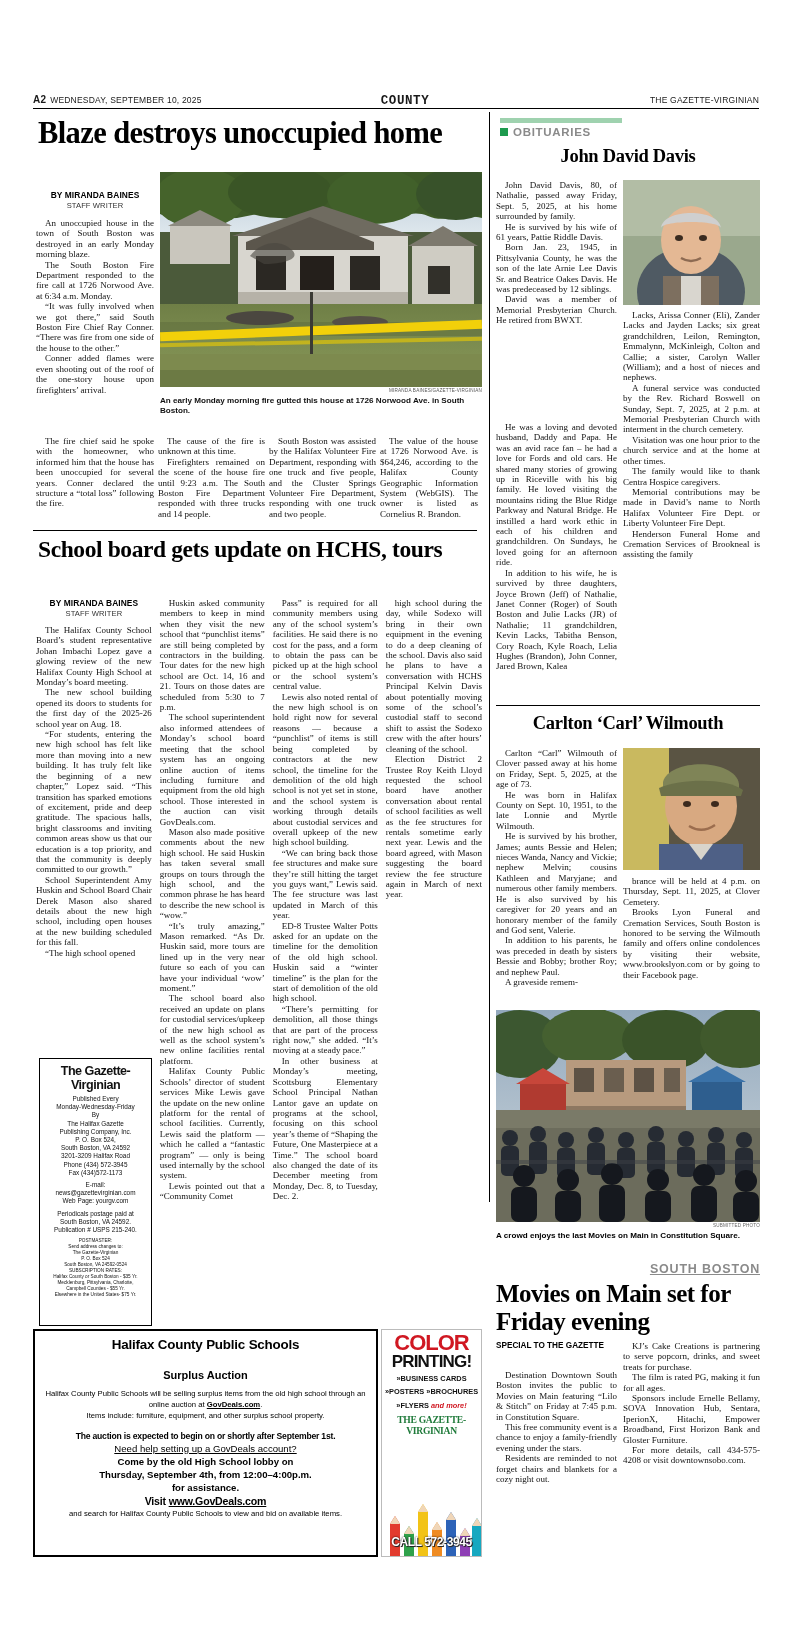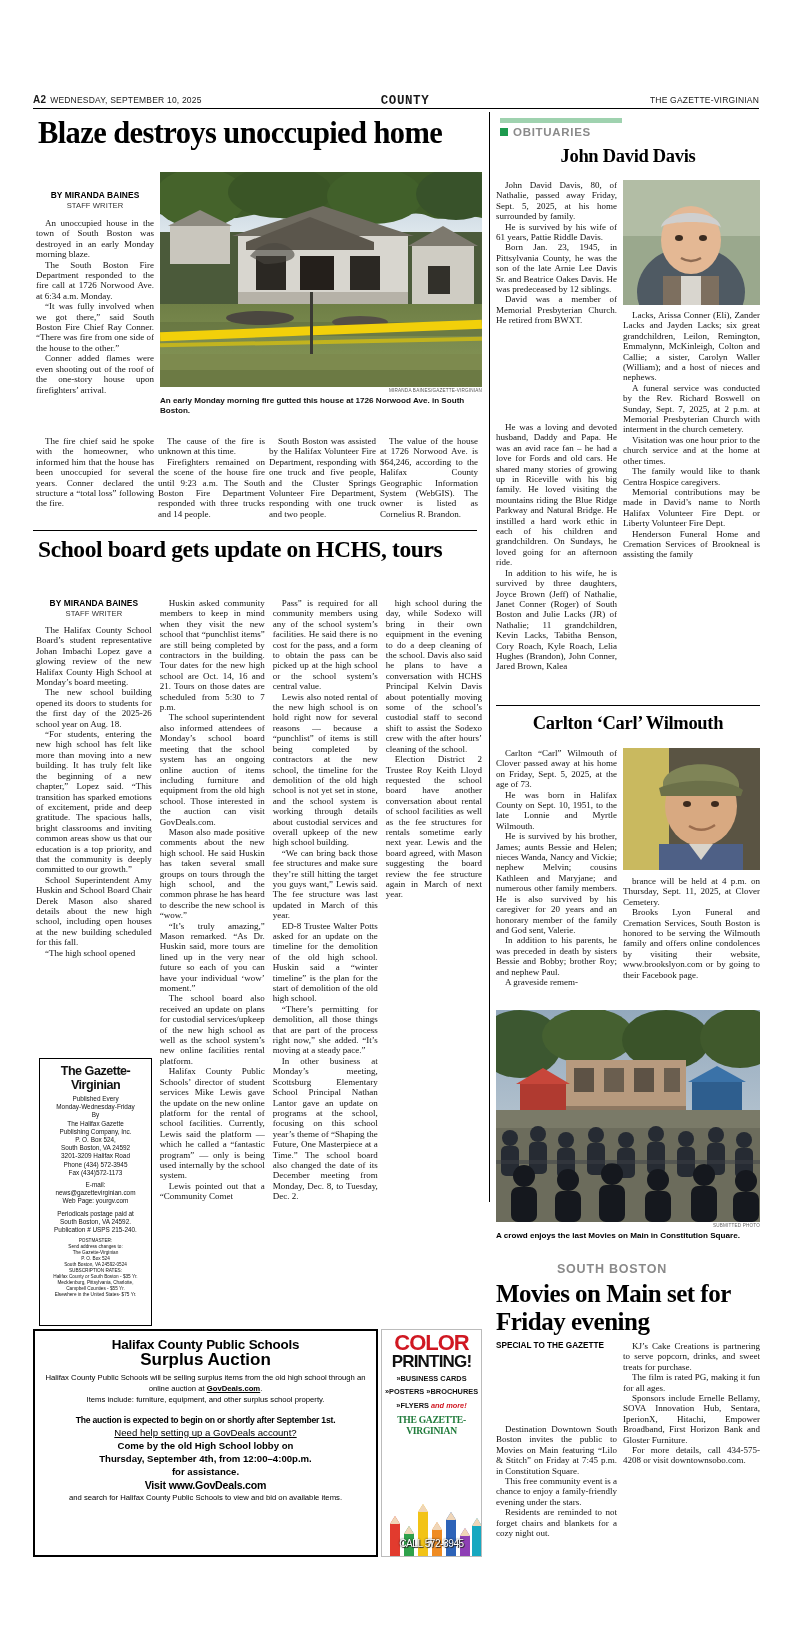--- a/index.html
+++ b/index.html
@@ -103,41 +103,41 @@
   .mast .gap { height: 4px; }
 
   
   .ad-surplus {
     position: absolute; left: 33px; top: 1329px; width: 345px; height: 228px;
     border: 2px solid #000; background: #fff;
     font-family: "Liberation Sans", sans-serif; text-align: center;
     padding: 6px 8px;
   }
   .ad-surplus .h1 { font-size: 13.4px; font-weight: 700; line-height: 15px; letter-spacing: -.2px;}
-  .ad-surplus .h2 { font-size: 17px; font-weight: 700; line-height: 15px; margin-bottom: 5px;}
+  .ad-surplus .h2 { font-size: 11px; font-weight: 700; line-height: 15px; margin-bottom: 5px; margin-top: 16px;}
   .ad-surplus .body { font-size: 7.7px; line-height: 11.2px; }
   .ad-surplus .bold { font-weight: 700; font-size: 8.6px; line-height: 12px; letter-spacing:-.2px;}
   .ad-surplus .und { text-decoration: underline; }
   .ad-surplus .big { font-weight: 700; font-size: 9.6px; line-height: 13px; }
   .ad-surplus .visit { font-weight: 700; font-size: 10.6px; line-height: 14px; letter-spacing:-.2px;}
   .ad-surplus .sp { height: 8px; }
 
   
   .ad-color {
     position: absolute; left: 381px; top: 1329px; width: 101px; height: 228px;
     border: 1px solid #bbb; background: #fff; overflow: hidden;
     font-family: "Liberation Sans", sans-serif; text-align: center;
   }
   .ad-color .cw { font-size: 22px; font-weight: 700; color: #d01822; letter-spacing: -1px; line-height: 21px; margin-top: 2px; }
   .ad-color .pw { font-size: 17px; font-weight: 700; color: #111; letter-spacing: -.8px; line-height: 17px; }
   .ad-color .bul { font-size: 7.4px; font-weight: 700; line-height: 9.4px; margin-top: 4px; color:#111;}
   .ad-color .bul i { color: #d01822; }
   .ad-color .gv { font-size: 9.6px; font-weight: 700; color: #1f7a3a; line-height: 10.5px; margin-top: 5px;
                   font-family: "Liberation Serif", serif; letter-spacing: -.3px; }
-  .ad-color .call { position:absolute; left:0; right:0; bottom: 7px; font-size: 10px; font-weight: 400; color:#fff;
+  .ad-color .call { position:absolute; left:0; right:0; bottom: 7px; font-size: 12px; font-weight: 700; color:#fff;
                     text-shadow: 0 0 2px #000, 1px 1px 0 #333; letter-spacing: -.4px;}
   .pencils { position: absolute; left: 0; bottom: 0; width: 101px; height: 66px; }
 
   
   .rail-vrule { position: absolute; left: 489px; top: 112px; width: 1.2px; height: 1090px; background: #000; }
   .obit-bar { position: absolute; left: 500px; top: 118px; width: 122px; height: 5px; background: #9fd2af; }
   .obit-sq { position: absolute; left: 500px; top: 128px; width: 8px; height: 8px; background: #1d9a4e; }
   .obit-lbl {
     position: absolute; left: 513px; top: 126px;
     font-family: "Liberation Sans", sans-serif; font-weight: 700;
@@ -163,28 +163,28 @@
                background: #6b6b4a; overflow: hidden; }
   .ob2-c2 { position: absolute; left: 623px; top: 876px; width: 137px; }
 
   
   .mm-photo { position: absolute; left: 496px; top: 1010px; width: 264px; height: 212px;
               background: #2a3140; overflow: hidden; }
   .mm-cred { position: absolute; left: 496px; top: 1223px; width: 264px; text-align: right;
              font-family: "Liberation Sans", sans-serif; font-size: 4.6px; color: #666; letter-spacing:.2px;}
   .mm-cap { position: absolute; left: 496px; top: 1231px; width: 264px;
             font-family: "Liberation Sans", sans-serif; font-weight: 700; font-size: 8.1px; line-height: 10px; }
-  .mm-kicker { position: absolute; left: 480px; top: 1262px; width: 264px; text-align: center;
+  .mm-kicker { position: absolute; left: 496px; top: 1262px; width: 264px; text-align: right;
                font-family: "Liberation Sans", sans-serif; font-weight: 700; font-size: 12.5px;
-               letter-spacing: .8px; color: #8a8a8a; }
+               letter-spacing: .8px; color: #8a8a8a; text-decoration: underline; }
   .hl-movies { position: absolute; left: 496px; top: 1280px; width: 268px;
                font-size: 25px; font-weight: 700; line-height: 27.5px; letter-spacing: -.5px; }
   .mm-by { position: absolute; left: 496px; top: 1341px; width: 121px;
            font-family: "Liberation Sans", sans-serif; font-weight: 700; font-size: 8.2px; }
-  .mm-c1 { position: absolute; left: 496px; top: 1424px; width: 121px; }
+  .mm-c1 { position: absolute; left: 496px; top: 1370px; width: 121px; }
   .mm-c2 { position: absolute; left: 623px; top: 1341px; width: 137px; }
 
   
   .ph { position: absolute; inset: 0; }
 </style>
 </head>
 <body>
 
 <div class="page">
 
@@ -364,21 +364,21 @@
       <span>Halifax County Public Schools will be selling surplus items from the old high school through an online auction at </span><b style="text-decoration:underline">GovDeals.com</b><span>.</span>
     </div>
     <div class="body">Items include: furniture, equipment, and other surplus school property.</div>
     <div class="sp"></div>
     <div class="bold">The auction is expected to begin on or shortly after September 1st.</div>
     <div class="big und" style="font-weight:400">Need help setting up a GovDeals account?</div>
     <div class="big">Come by the old High School lobby on</div>
     <div class="big">Thursday, September 4th, from 12:00–4:00p.m.</div>
     <div class="big">for assistance.</div>
     <div class="visit">
-      <span>Visit </span><span style="">www.GovDeals.com</span>
+      <span>Visit </span><span style="text-decoration:underline">www.GovDeals.com</span>
     </div>
     <div class="body">and search for Halifax County Public Schools to view and bid on available items.</div>
   </div>
 
   <div class="ad-color">
     <div class="cw">COLOR</div>
     <div class="pw">PRINTING!</div>
     <div class="bul">»BUSINESS CARDS</div>
     <div class="bul">»POSTERS »BROCHURES</div>
     <div class="bul">

